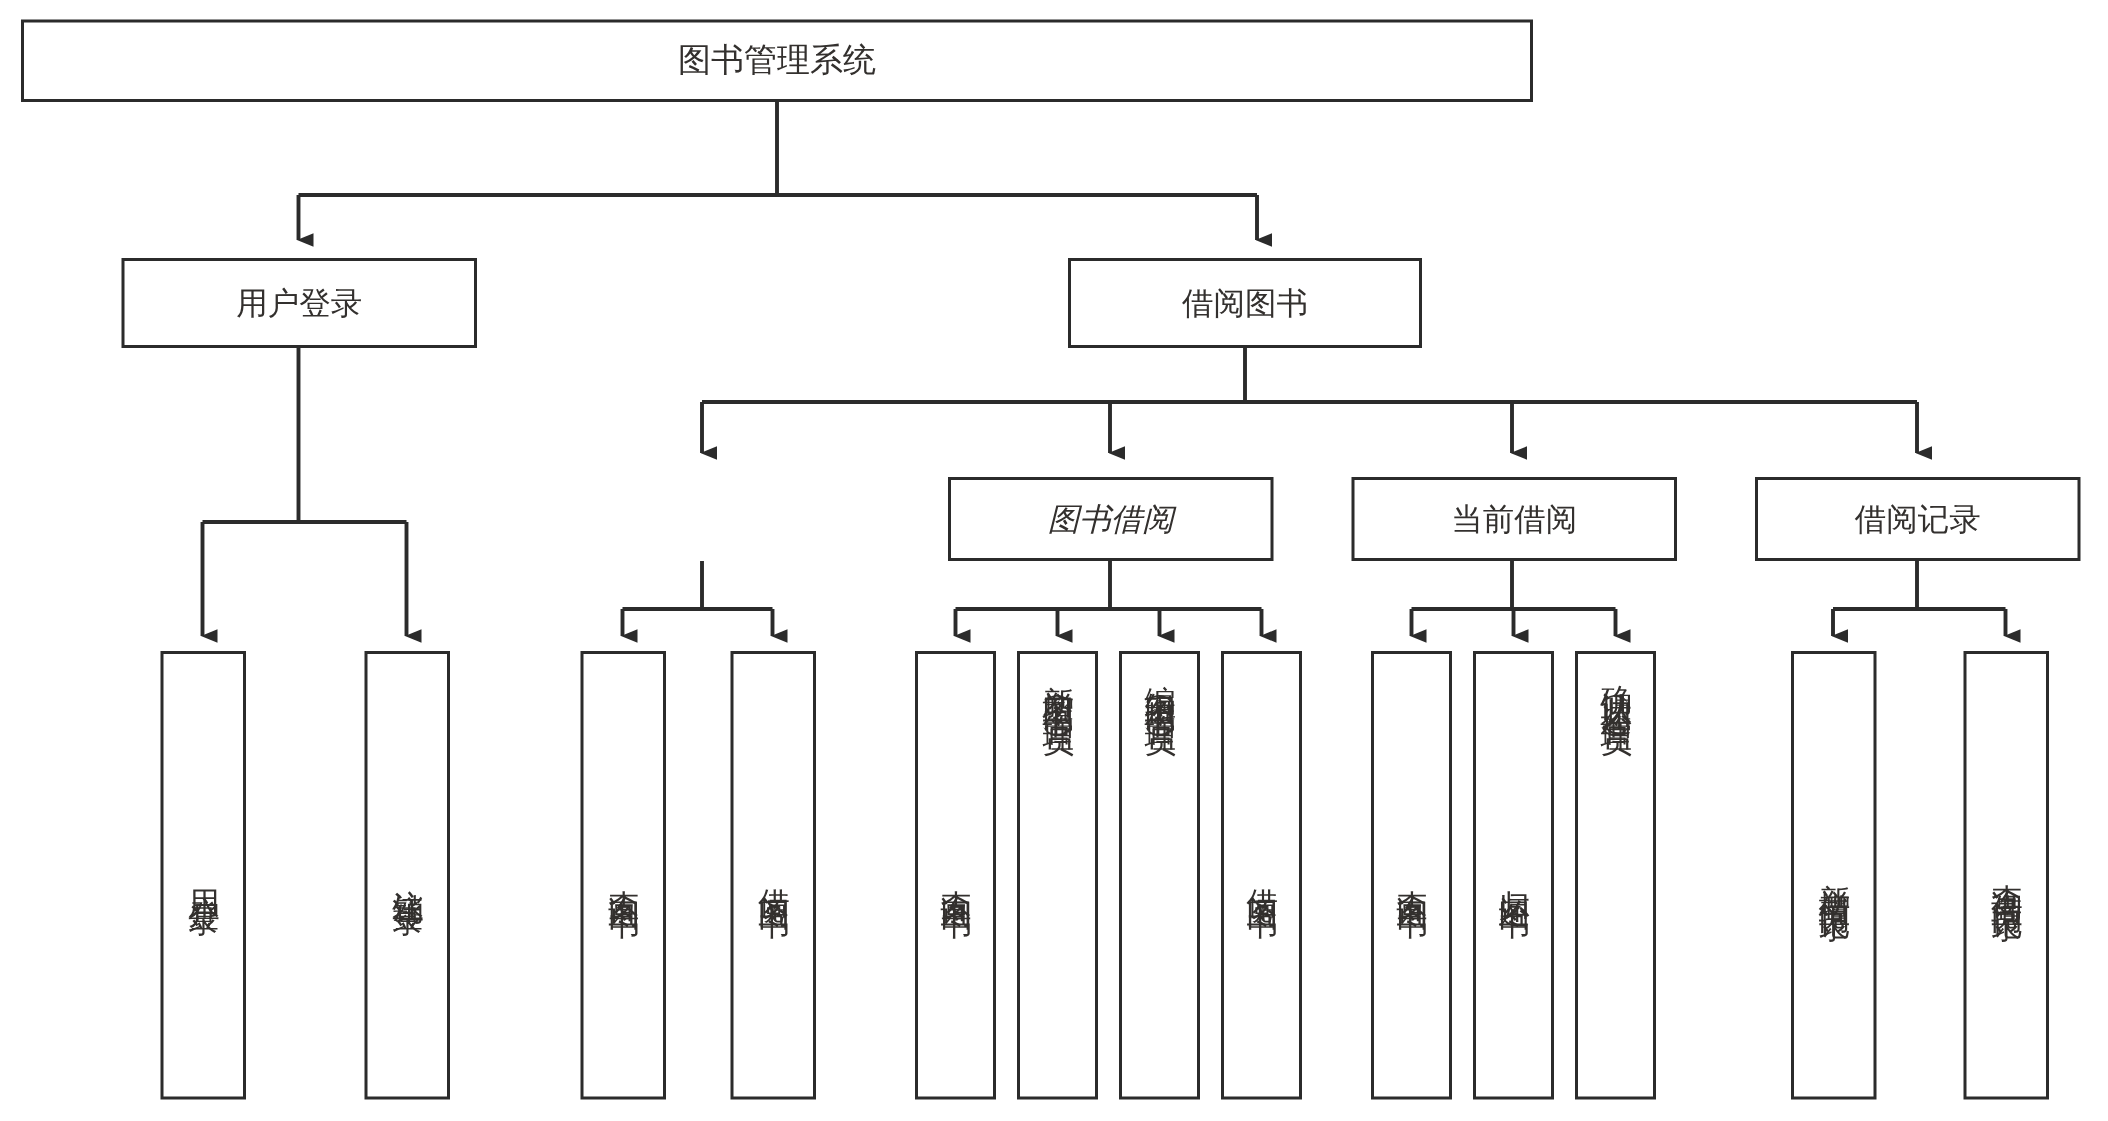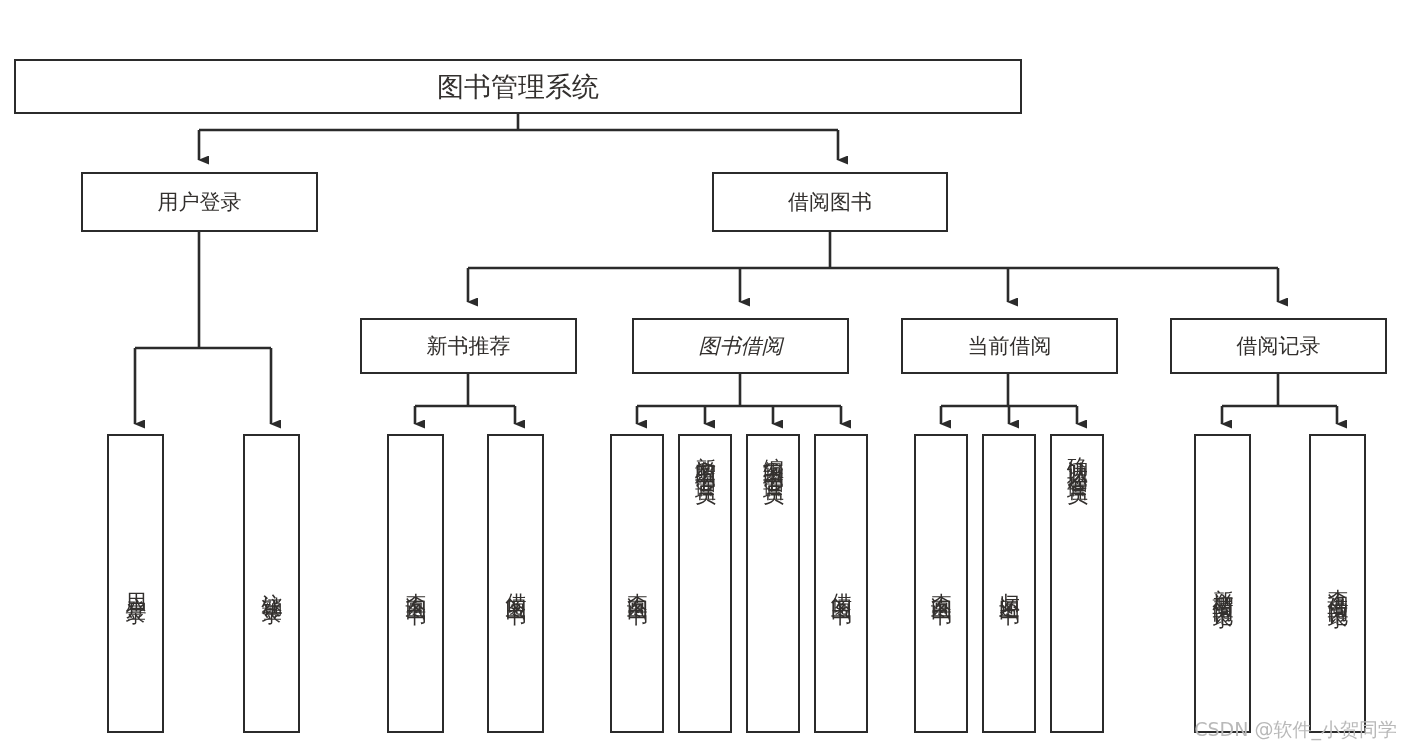--- a/index.html
+++ b/index.html
@@ -31,22 +31,21 @@
     background: #ffffff;
     color: #33302e;
     display: flex;
     align-items: center;
     justify-content: center;
     text-align: center;
     line-height: 1.18;
     overflow: hidden;
   }
   .node.root {
-    font-size: 27px;
-    margin-top: 46px;
+    font-size: 22px;
   }
   .node.level2 {
     font-size: 21px;
   }
   .node.level3 {
     font-size: 21px;
   }
   .leaf {
     position: absolute;
     box-sizing: border-box;
@@ -136,21 +135,20 @@
       <path d="M1222,406 L1222,424" marker-end="url(#arw)"></path>
       <path d="M1337,406 L1337,424" marker-end="url(#arw)"></path>
     </g>
   </svg>
 
   <div class="node root" style="left:14px; top:13px; width:1008px; height:55px;">图书管理系统</div>
 
   <div class="node level2" style="left:81px; top:172px; width:237px; height:60px;">用户登录</div>
   <div class="node level2" style="left:712px; top:172px; width:236px; height:60px;">借阅图书</div>
 
-  <div class="node level3" style="left:360px; top:318px; width:217px; height:56px;">新书推荐</div>
   <div class="node level3" style="left:632px; top:318px; width:217px; height:56px;font-style:italic;">图书借阅</div>
   <div class="node level3" style="left:901px; top:318px; width:217px; height:56px;">当前借阅</div>
   <div class="node level3" style="left:1170px; top:318px; width:217px; height:56px;">借阅记录</div>
 
   <div class="leaf mid" style="left:107px; top:434px; width:57px; height:299px;">
     <span class="vtext">用户登录</span>
   </div>
   <div class="leaf mid" style="left:243px; top:434px; width:57px; height:299px;">
     <span class="vtext">注销登录</span>
   </div>
@@ -185,15 +183,14 @@
     <span class="vtext">确认归还（管理员）</span>
   </div>
 
   <div class="leaf mid" style="left:1194px; top:434px; width:57px; height:299px;">
     <span class="vtext">新增借阅记录</span>
   </div>
   <div class="leaf mid" style="left:1309px; top:434px; width:57px; height:299px;">
     <span class="vtext">查询借阅记录</span>
   </div>
 
-  <div id="watermark">CSDN @软件_小贺同学</div>
 
 </div>
 
 </body></html>

